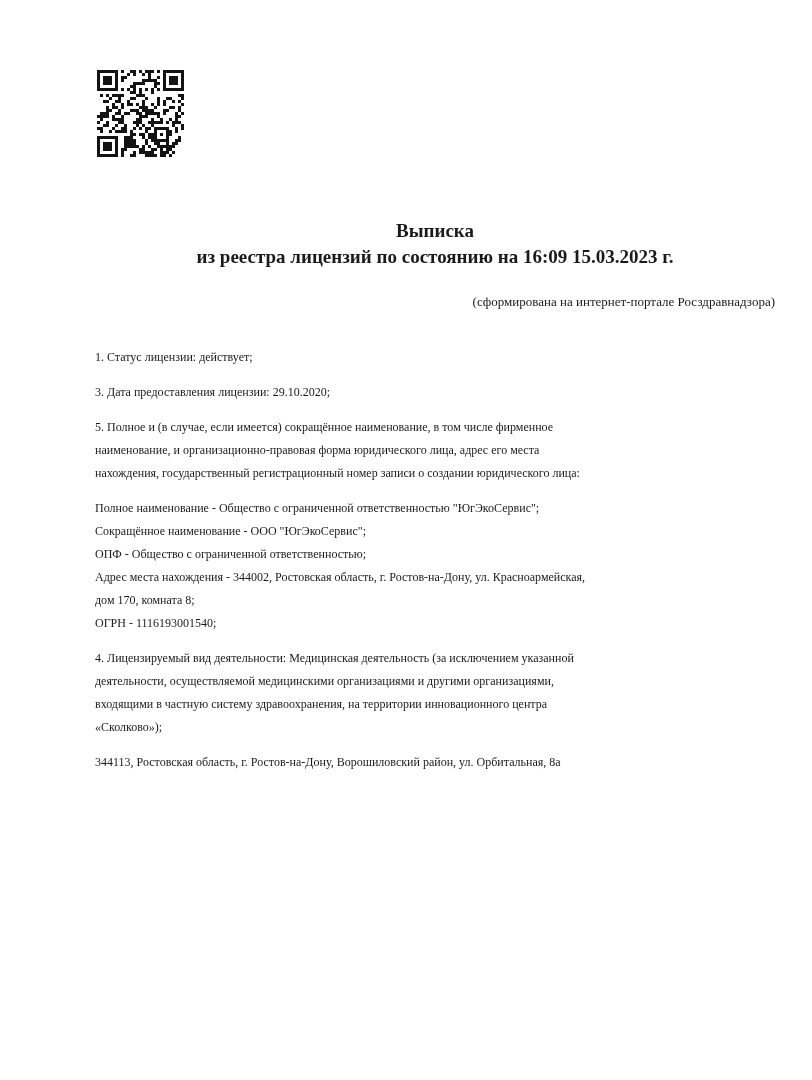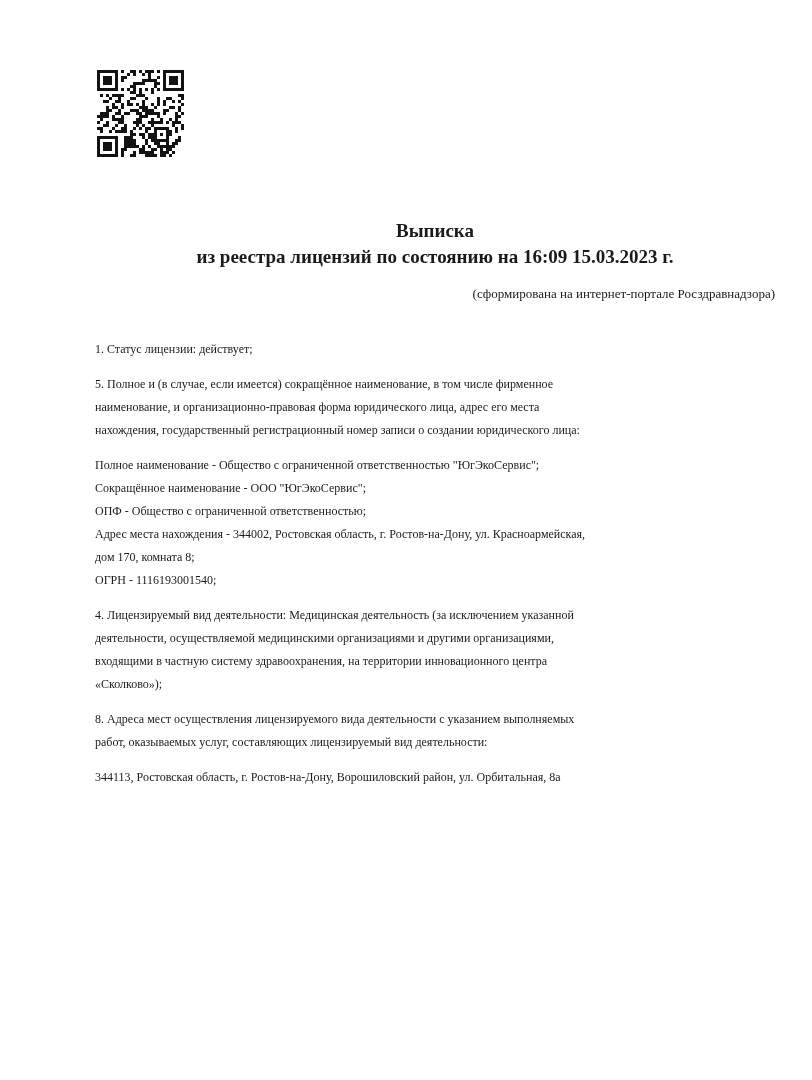--- a/index.html
+++ b/index.html
@@ -33,21 +33,21 @@
     text-align: center;
     font-weight: bold;
     font-size: 19px;
     line-height: 26px;
     white-space: pre-line;
   }
   .subtitle {
     text-align: right;
     font-size: 13px;
     line-height: 16px;
-    margin-top: 16px;
+    margin-top: 24px;
   }
   .paragraphs {
     margin-top: 36px;
   }
   .paragraphs p {
     font-size: 12px;
     line-height: 23px;
     margin: 0 0 12px 0;
     white-space: pre;
     overflow: visible;
@@ -448,32 +448,31 @@
 
   <div class="content">
 
     <div class="title">Выписка
 из реестра лицензий по состоянию на 16:09 15.03.2023 г.</div>
 
     <div class="subtitle">(сформирована на интернет-портале Росздравнадзора)</div>
 
     <div class="paragraphs">
       <p>1. Статус лицензии: действует;</p>
+      <p>3. Дата предоставления лицензии: 29.10.2020;</p>
       <p>5. Полное и (в случае, если имеется) сокращённое наименование, в том числе фирменное
 наименование, и организационно-правовая форма юридического лица, адрес его места
 нахождения, государственный регистрационный номер записи о создании юридического лица:</p>
       <p>Полное наименование - Общество с ограниченной ответственностью "ЮгЭкоСервис";
 Сокращённое наименование - ООО "ЮгЭкоСервис";
 ОПФ - Общество с ограниченной ответственностью;
 Адрес места нахождения - 344002, Ростовская область, г. Ростов-на-Дону, ул. Красноармейская,
 дом 170, комната 8;
 ОГРН - 1116193001540;</p>
       <p>4. Лицензируемый вид деятельности: Медицинская деятельность (за исключением указанной
 деятельности, осуществляемой медицинскими организациями и другими организациями,
 входящими в частную систему здравоохранения, на территории инновационного центра
 «Сколково»);</p>
-      <p>8. Адреса мест осуществления лицензируемого вида деятельности с указанием выполняемых
-работ, оказываемых услуг, составляющих лицензируемый вид деятельности:</p>
       <p>344113, Ростовская область, г. Ростов-на-Дону, Ворошиловский район, ул. Орбитальная, 8а</p>
     </div>
 
   </div>
 </div>
 
 </body></html>

